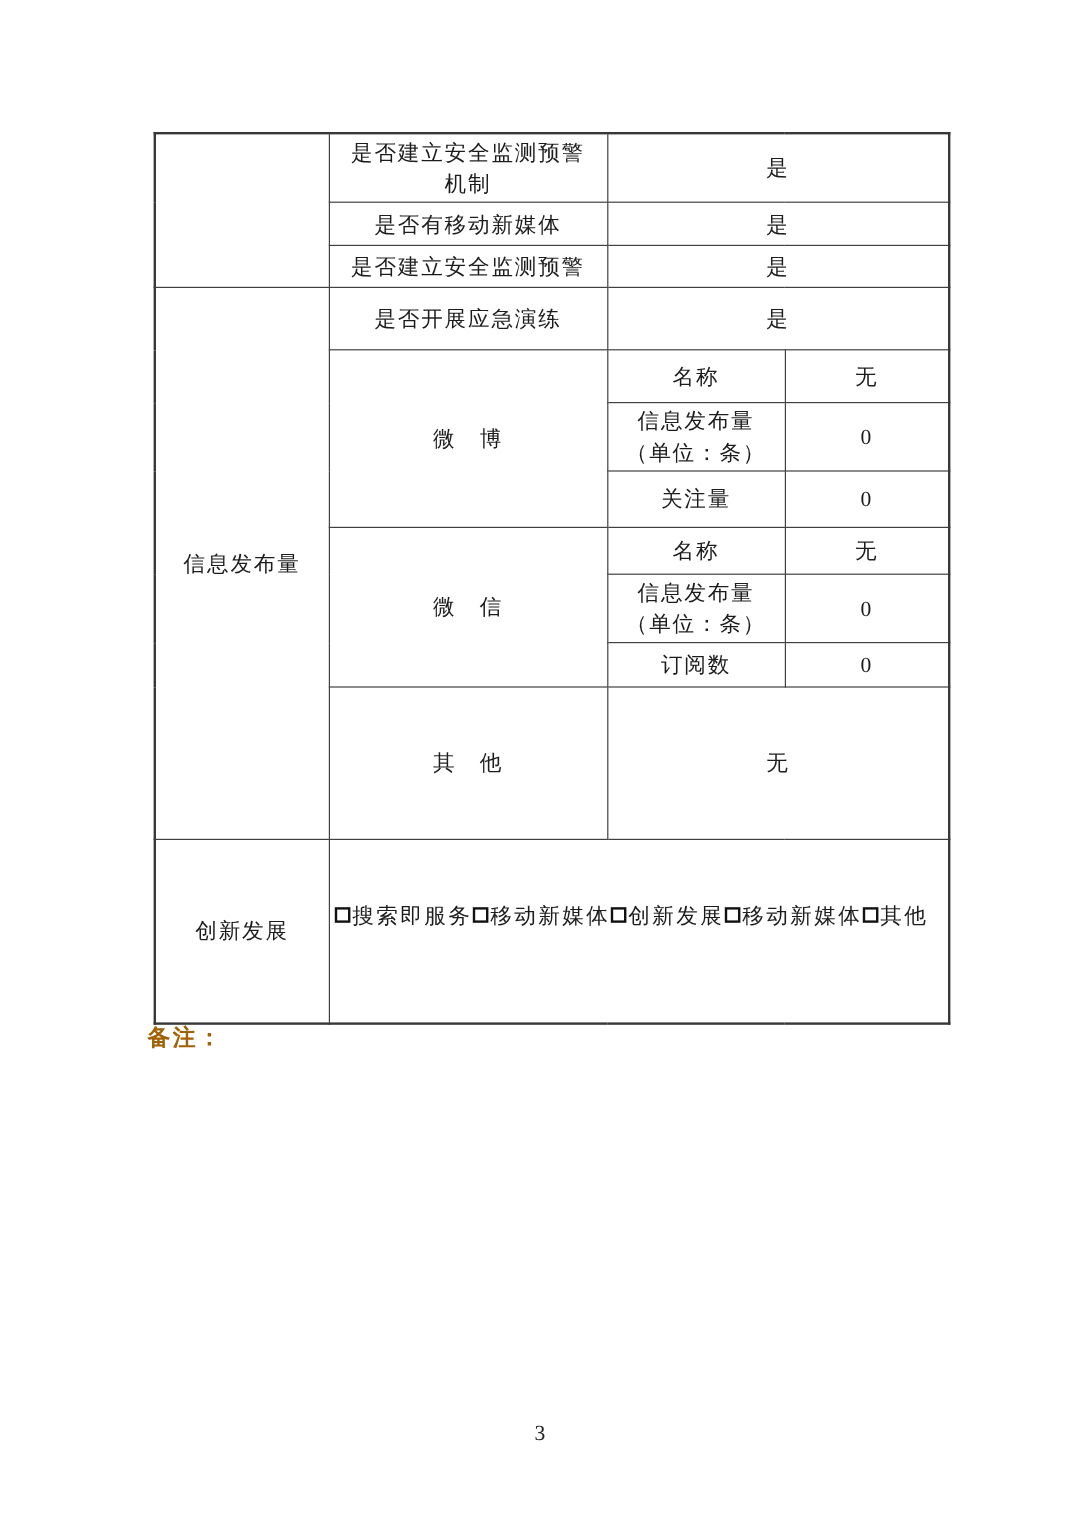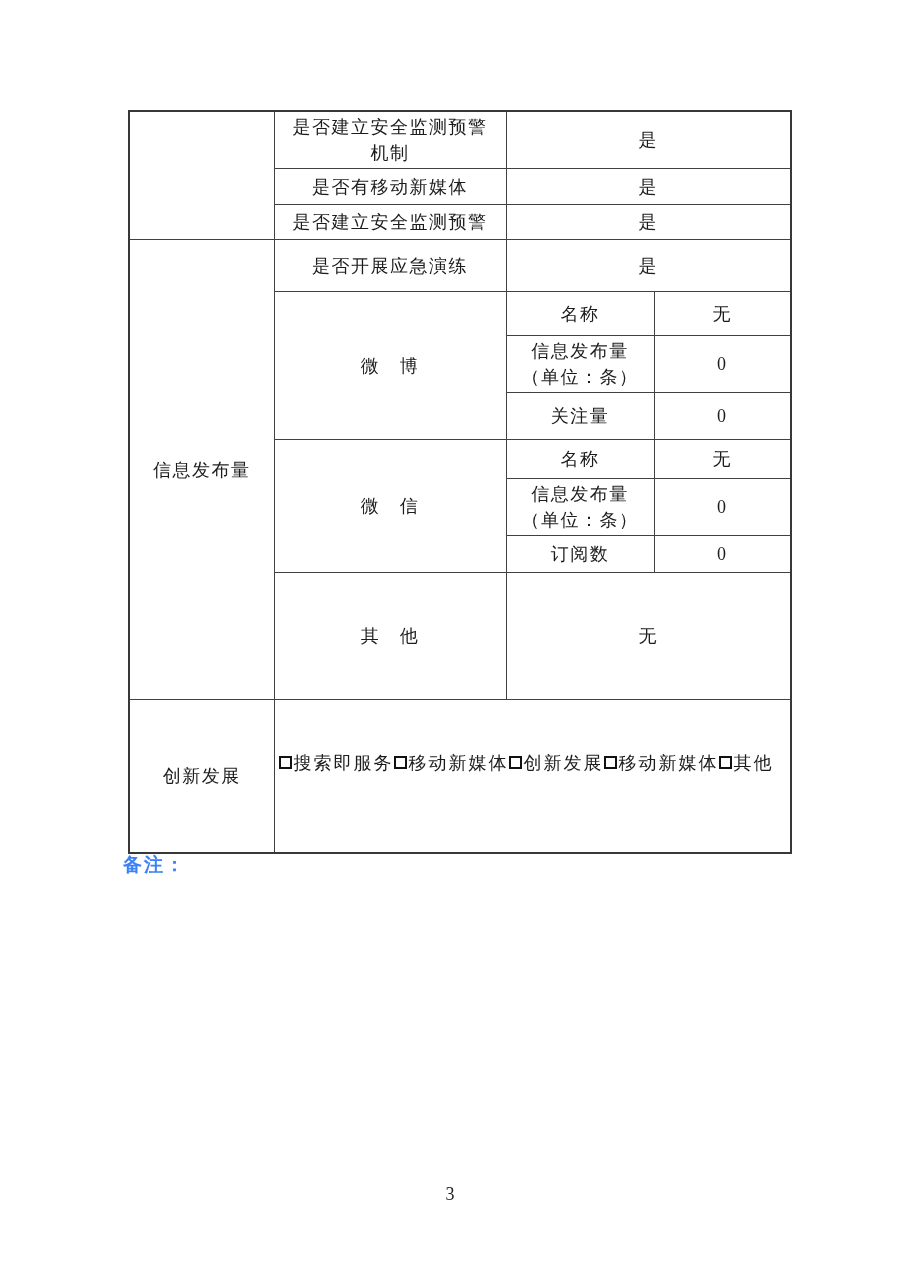--- a/index.html
+++ b/index.html
@@ -65,21 +65,21 @@
     line-height: 22px;
   }
   .notes {
     position: absolute;
     left: 123px;
     top: 852px;
     font-family: "Liberation Sans", "DejaVu Sans", sans-serif;
     font-weight: bold;
     font-size: 19px;
     letter-spacing: 2px;
-    color: #3b82f6;
+    color: #a16207;
   }
   .page-number {
     position: absolute;
     left: 0;
     right: 0;
     top: 1184px;
     text-align: center;
     font-size: 18px;
     color: #222;
   }

